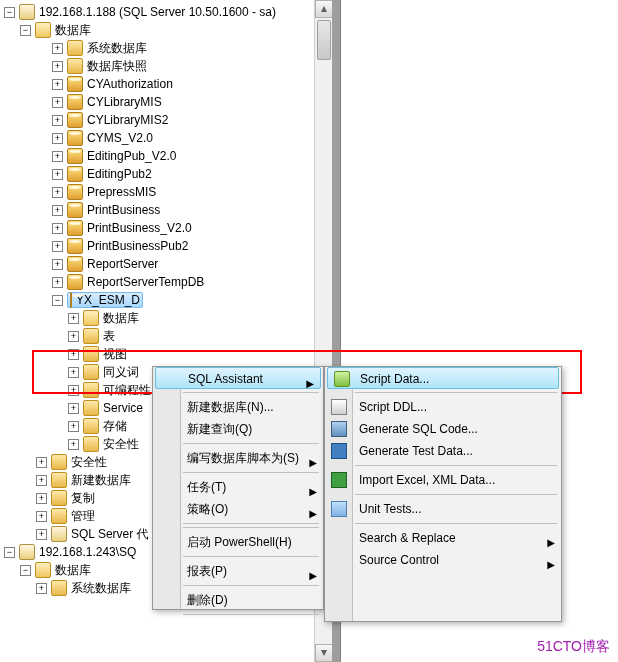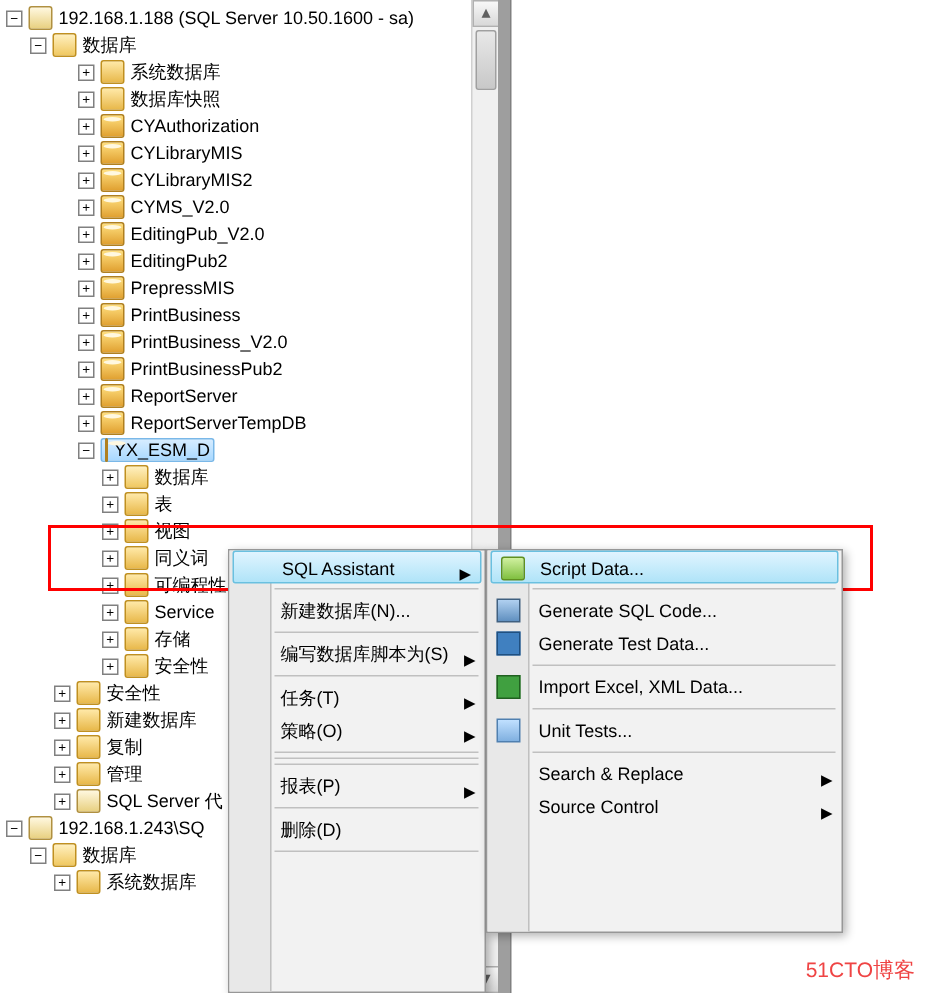--- a/index.html
+++ b/index.html
@@ -18,35 +18,35 @@
 .folder { background: linear-gradient(#ffe9a8,#e8b84a); border: 1px solid #c09020; border-radius: 2px; }
 .folder-open { background: linear-gradient(#fff0c0,#f0c860); border: 1px solid #c09020; border-radius: 2px; }
 .db { background: linear-gradient(#ffe080,#e0a030); border: 1px solid #b08020; border-radius: 2px; position: relative; }
 .db::before { content:""; position:absolute; left:1px; top:1px; width:12px; height:3px; background:#fff8e0; border-radius:50%; }
 .server { background: linear-gradient(#fff8e0,#e8d080); border: 1px solid #b09040; border-radius: 2px; }
 .label { color: #000; }
 .highlight-box { position: absolute; left: 32px; top: 350px; width: 550px; height: 44px; border: 2px solid #ff0000; pointer-events: none; }
 .sel-row { background: linear-gradient(#d6ecff,#a8d8ff); border: 1px solid #7ab8e8; border-radius: 2px; padding: 0 2px; }
 .ctx-menu { position: absolute; background: #f2f2f2; border: 1px solid #979797; box-shadow: 2px 2px 6px rgba(0,0,0,0.3); }
 .ctx-menu .gutter { position: absolute; left: 0; top: 0; width: 28px; height: 100%; background: #e8e8e8; border-right: 1px solid #c0c0c0; }
-.menu1 { left: 152px; top: 366px; width: 172px; height: 296px; }
+.menu1 { left: 152px; top: 366px; width: 172px; height: 244px; }
 .menu2 { left: 324px; top: 366px; width: 238px; height: 256px; }
 .mi { position: relative; height: 22px; line-height: 22px; padding-left: 34px; padding-right: 18px; cursor: default; }
 .mi.hover { background: linear-gradient(#e0f4ff,#b0e4f8); border: 1px solid #6ac0e0; border-radius: 2px; margin: 0 2px; padding-left: 32px; }
 .mi .arrow { position: absolute; right: 6px; top: 5px; font-size: 10px; }
 .sep { height: 1px; background: #c0c0c0; margin: 3px 4px 3px 30px; }
 .mi-icon { position: absolute; left: 6px; top: 3px; width: 16px; height: 16px; }
 .ic-script { background: linear-gradient(#d0f0a0,#80c040); border: 1px solid #609020; border-radius: 2px; }
 .ic-ddl { background: linear-gradient(#fff,#d0d0d0); border: 1px solid #808080; }
 .ic-gen { background: #4080c0; border: 1px solid #205080; }
 .ic-sql { background: linear-gradient(#b0d0f0,#6090c0); border: 1px solid #406080; }
 .ic-excel { background: #40a040; border: 1px solid #206020; }
 .ic-test { background: linear-gradient(#c0e0ff,#80b0e0); border: 1px solid #5080b0; }
 .ic-cmp { background: linear-gradient(#fff0c0,#e0c060); border: 1px solid #a08030; }
-.watermark { position: absolute; right: 8px; bottom: 6px; color: #ef4444; font-size: 14px; }
+.watermark { position: absolute; right: 8px; bottom: 6px; color: #a21caf; font-size: 14px; }
 </style>
 </head>
 <body>
 
 <div class="panel">
   <div class="tree" id="tree">
       <div class="row ">
         <span class="spacer" style="width:4px"></span>
         <span class="exp">−</span>
         <span class="icon server"></span>
@@ -259,43 +259,46 @@
 
 <div class="ctx-menu menu1">
   <div class="gutter"></div>
   <div class="mi hover">
     <span>SQL Assistant</span>
     <span class="arrow">▶</span>
   </div>
   <div class="sep"></div>
   <div id="menu1-items">
       <div class="mi"><span>新建数据库(N)...</span></div>
+      <div class="mi"><span>新建查询(Q)</span></div>
       <div class="sep"></div>
       <div class="mi"><span>编写数据库脚本为(S)</span><span class="arrow">▶</span></div>
       <div class="sep"></div>
       <div class="mi"><span>任务(T)</span><span class="arrow">▶</span></div>
       <div class="mi"><span>策略(O)</span><span class="arrow">▶</span></div>
       <div class="sep"></div>
       <div class="sep"></div>
+      <div class="mi"><span>启动 PowerShell(H)</span></div>
       <div class="sep"></div>
       <div class="mi"><span>报表(P)</span><span class="arrow">▶</span></div>
       <div class="sep"></div>
       <div class="mi"><span>删除(D)</span></div>
       <div class="sep"></div>
     </div>
 </div>
 
 <div class="ctx-menu menu2">
   <div class="gutter"></div>
   <div class="mi hover">
     <span class="mi-icon ic-script"></span>
     <span>Script Data...</span>
   </div>
   <div id="menu2-items">
       <div class="sep"></div>
+      <div class="mi"><span class="mi-icon ic-ddl"></span><span>Script DDL...</span></div>
       <div class="mi"><span class="mi-icon ic-sql"></span><span>Generate SQL Code...</span></div>
       <div class="mi"><span class="mi-icon ic-gen"></span><span>Generate Test Data...</span></div>
       <div class="sep"></div>
       <div class="mi"><span class="mi-icon ic-excel"></span><span>Import Excel, XML Data...</span></div>
       <div class="sep"></div>
       <div class="mi"><span class="mi-icon ic-test"></span><span>Unit Tests...</span></div>
       <div class="sep"></div>
       <div class="mi"><span>Search &amp; Replace</span><span class="arrow">▶</span></div>
       <div class="mi"><span>Source Control</span><span class="arrow">▶</span></div>
     </div>

